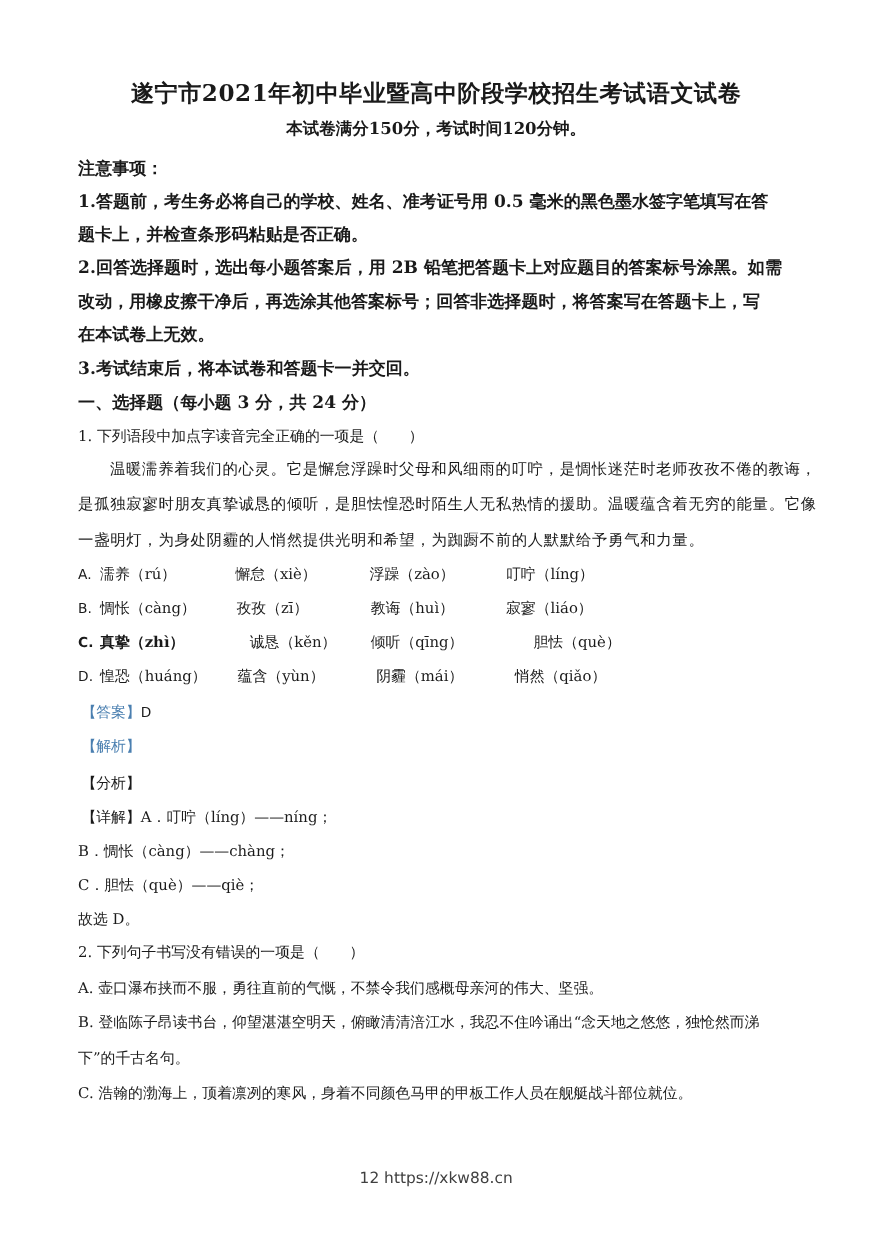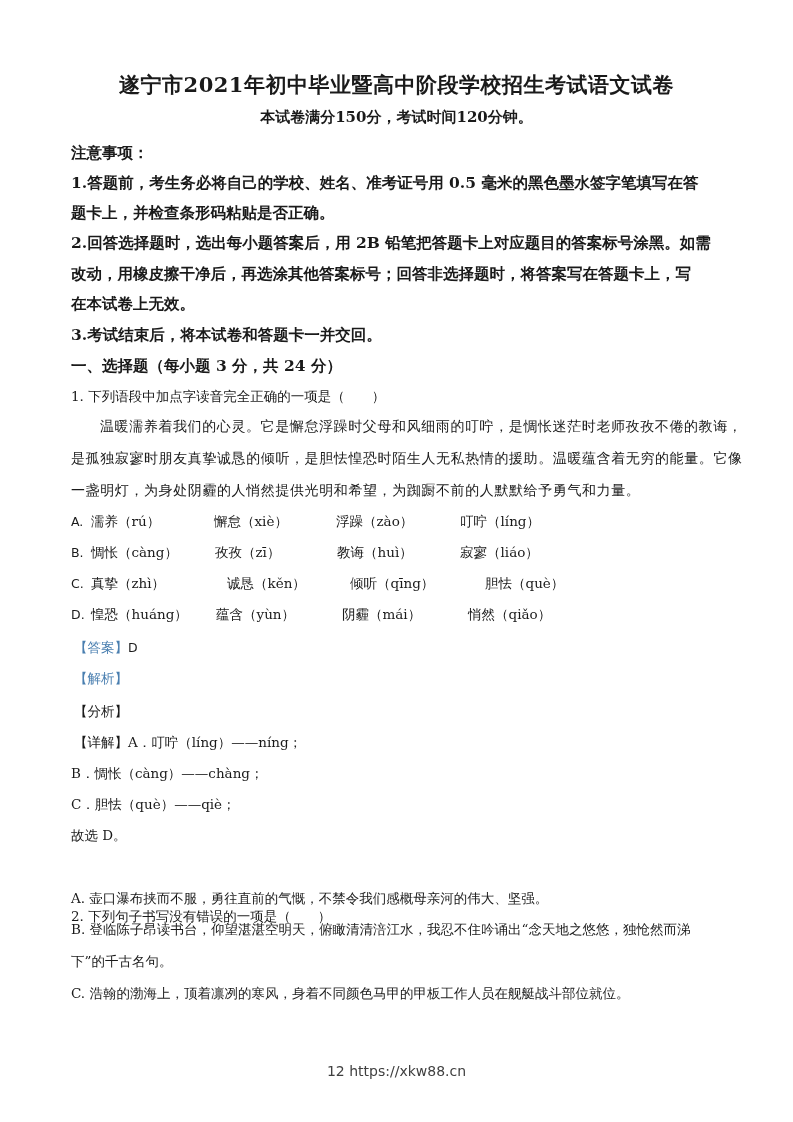--- a/index.html
+++ b/index.html
@@ -53,46 +53,46 @@
     <div class="cell" style="top:513px; left:336px;">浮躁（zào）</div>
     <div class="cell" style="top:513px; left:460px;">叮咛（líng）</div>
 
     <div class="cell" style="top:544px; left:71px;">
       <span class="optlabel">B.</span><span>惆怅（càng）</span>
     </div>
     <div class="cell" style="top:544px; left:215px;">孜孜（zī）</div>
     <div class="cell" style="top:544px; left:337px;">教诲（huì）</div>
     <div class="cell" style="top:544px; left:460px;">寂寥（liáo）</div>
 
-    <div class="cell" style="top:575px; left:71px;">
+    <div class="cell" style="top:575px; left:71px;font-weight:bold;">
       <span class="optlabel">C.</span><span>真挚（zhì）</span>
     </div>
     <div class="cell" style="top:575px; left:227px;">诚恳（kěn）</div>
-    <div class="cell" style="top:575px; left:337px;margin-left:13px;">倾听（qīng）</div>
+    <div class="cell" style="top:575px; left:337px;">倾听（qīng）</div>
     <div class="cell" style="top:575px; left:460px;margin-left:25px;">胆怯（què）</div>
 
     <div class="cell" style="top:606px; left:71px;">
       <span class="optlabel">D.</span><span>惶恐（huáng）</span>
     </div>
     <div class="cell" style="top:606px; left:216px;">蕴含（yùn）</div>
     <div class="cell" style="top:606px; left:342px;">阴霾（mái）</div>
     <div class="cell" style="top:606px; left:468px;">悄然（qiǎo）</div>
   </div>
 
   <div class="line q" style="top:639px; left:74px;">
     <span class="blue">【答案】</span><span class="sans" style="font-size:12.5px;">D</span>
   </div>
   <div class="line q blue" style="top:670px; left:74px;">【解析】</div>
   <div class="line q" style="top:703px; left:74px;">【分析】</div>
   <div class="line q" style="top:734px; left:74px;">【详解】A．叮咛（líng）——níng；</div>
   <div class="line q" style="top:765px;">B．惆怅（càng）——chàng；</div>
   <div class="line q" style="top:796px;">C．胆怯（què）——qiè；</div>
   <div class="line q" style="top:827px;">故选 D。</div>
 
-  <div class="line q" style="top:908px;">2. 下列句子书写没有错误的一项是（　　）</div>
+  <div class="line q" style="top:857px;">2. 下列句子书写没有错误的一项是（　　）</div>
   <div class="line q" style="top:890px;">A. 壶口瀑布挟而不服，勇往直前的气慨，不禁令我们感概母亲河的伟大、坚强。</div>
   <div class="line q" style="top:921px;">B. 登临陈子昂读书台，仰望湛湛空明天，俯瞰清清涪江水，我忍不住吟诵出“念天地之悠悠，独怆然而涕</div>
   <div class="line q" style="top:953px;">下”的千古名句。</div>
   <div class="line q" style="top:985px;">C. 浩翰的渤海上，顶着凛冽的寒风，身着不同颜色马甲的甲板工作人员在舰艇战斗部位就位。</div>
 
   <div class="footer">
     <span>12</span>
     <span>https://xkw88.cn</span>
   </div>
 

